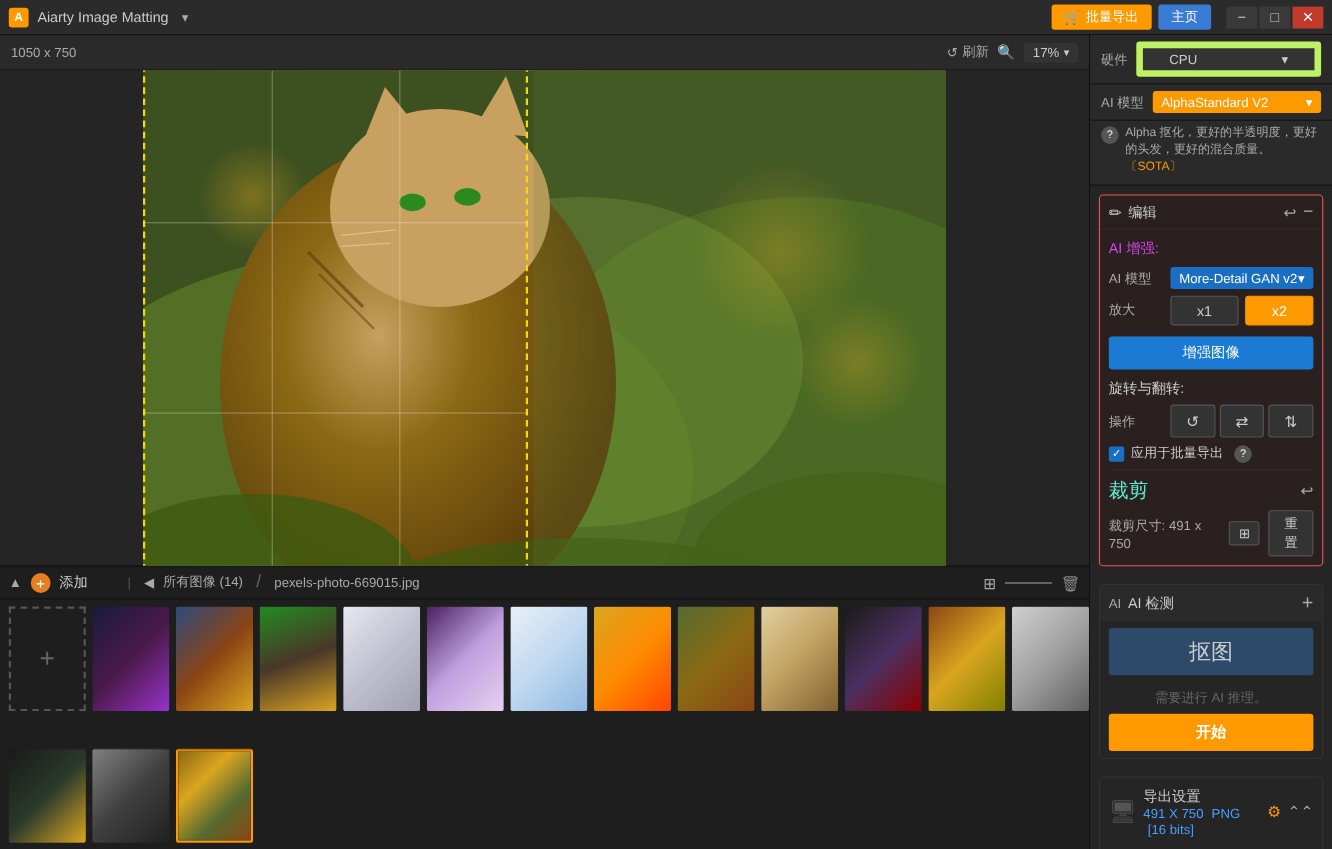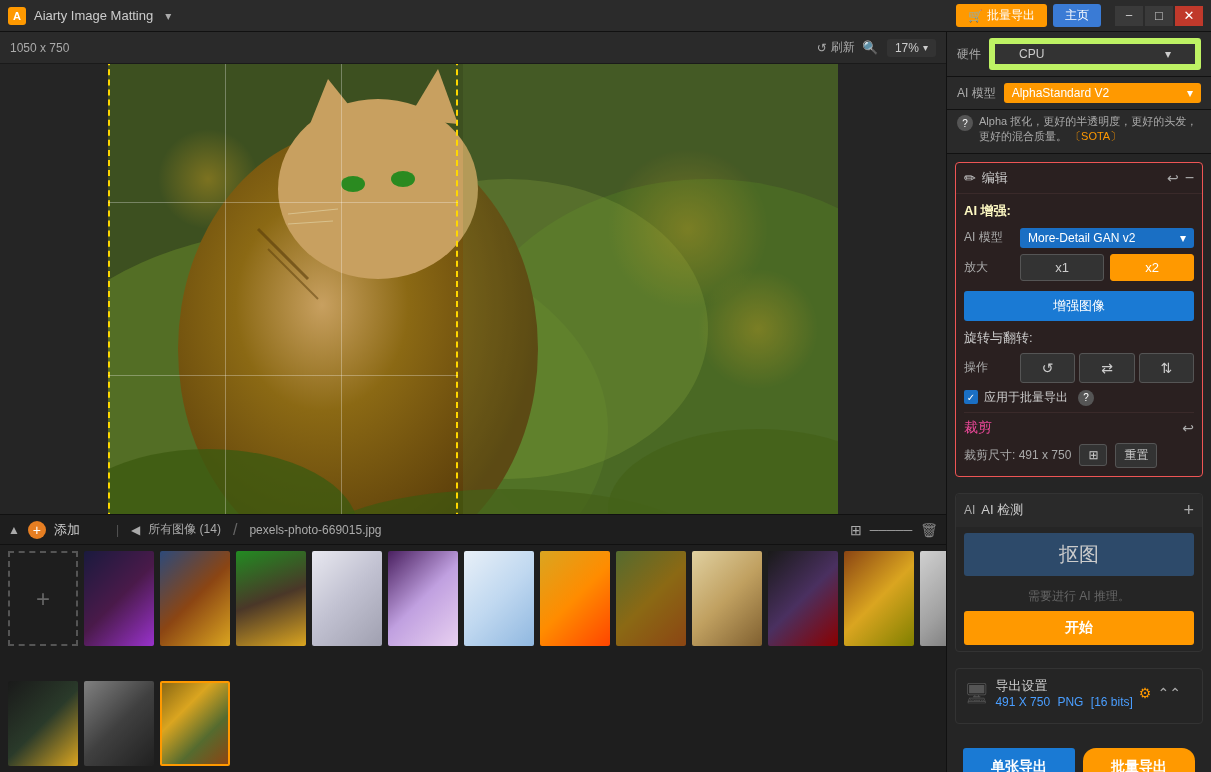--- a/index.html
+++ b/index.html
@@ -219,21 +219,21 @@
       border-radius: 2px;
       cursor: pointer;
       position: relative;
     }
     .thumb-item.selected {
       border: 2px solid #f90;
     }
 
     
     .right-panel {
-      width: 265px;
+      width: 221px;
       background: #252525;
       border-left: 1px solid #111;
       display: flex;
       flex-direction: column;
       overflow-y: auto;
       flex-shrink: 0;
     }
 
     .panel-row {
       display: flex;
@@ -346,21 +346,21 @@
       border-bottom: 1px solid #3a2a2a;
       gap: 6px;
     }
     .edit-icon { font-size: 14px; color: #ccc; }
     .edit-title { font-size: 13px; color: #ccc; flex: 1; }
     .edit-undo { background: none; border: none; color: #aaa; cursor: pointer; font-size: 14px; }
     .edit-close { background: none; border: none; color: #aaa; cursor: pointer; font-size: 16px; }
 
     .edit-body { padding: 8px; }
 
-    .ai-enhance-title { font-size: 13px; color: #fef9c3; margin-bottom: 8px; font-weight: bold; }
+    .ai-enhance-title { font-size: 13px; color: #d946ef; margin-bottom: 8px; font-weight: normal; }
 
     .scale-row { display: flex; gap: 6px; margin: 6px 0; }
     .scale-btn {
       flex: 1;
       padding: 5px;
       background: #333;
       border: 1px solid #555;
       color: #ccc;
       font-size: 13px;
       border-radius: 3px;
@@ -418,21 +418,21 @@
     }
     .checkbox-label { font-size: 12px; color: #ccc; }
 
     
     .crop-section {
       margin-top: 6px;
       border-top: 1px solid #3a2a2a;
       padding-top: 6px;
     }
     .crop-header { display: flex; align-items: center; gap: 6px; margin-bottom: 6px; }
-    .crop-title { font-size: 14px; color: #ec4899; flex: 1; }
+    .crop-title { font-size: 18px; color: #5eead4; flex: 1; }
     .crop-undo { background: none; border: none; color: #aaa; cursor: pointer; font-size: 14px; }
     .crop-info-row { display: flex; align-items: center; gap: 8px; }
     .crop-size { font-size: 12px; color: #aaa; }
     .crop-icon-btn {
       background: #333; border: 1px solid #555;
       color: #ccc; padding: 3px 8px; border-radius: 3px; cursor: pointer; font-size: 12px;
     }
     .crop-reset-btn {
       background: #333; border: 1px solid #555;
       color: #ccc; padding: 3px 8px; border-radius: 3px; cursor: pointer; font-size: 12px;

